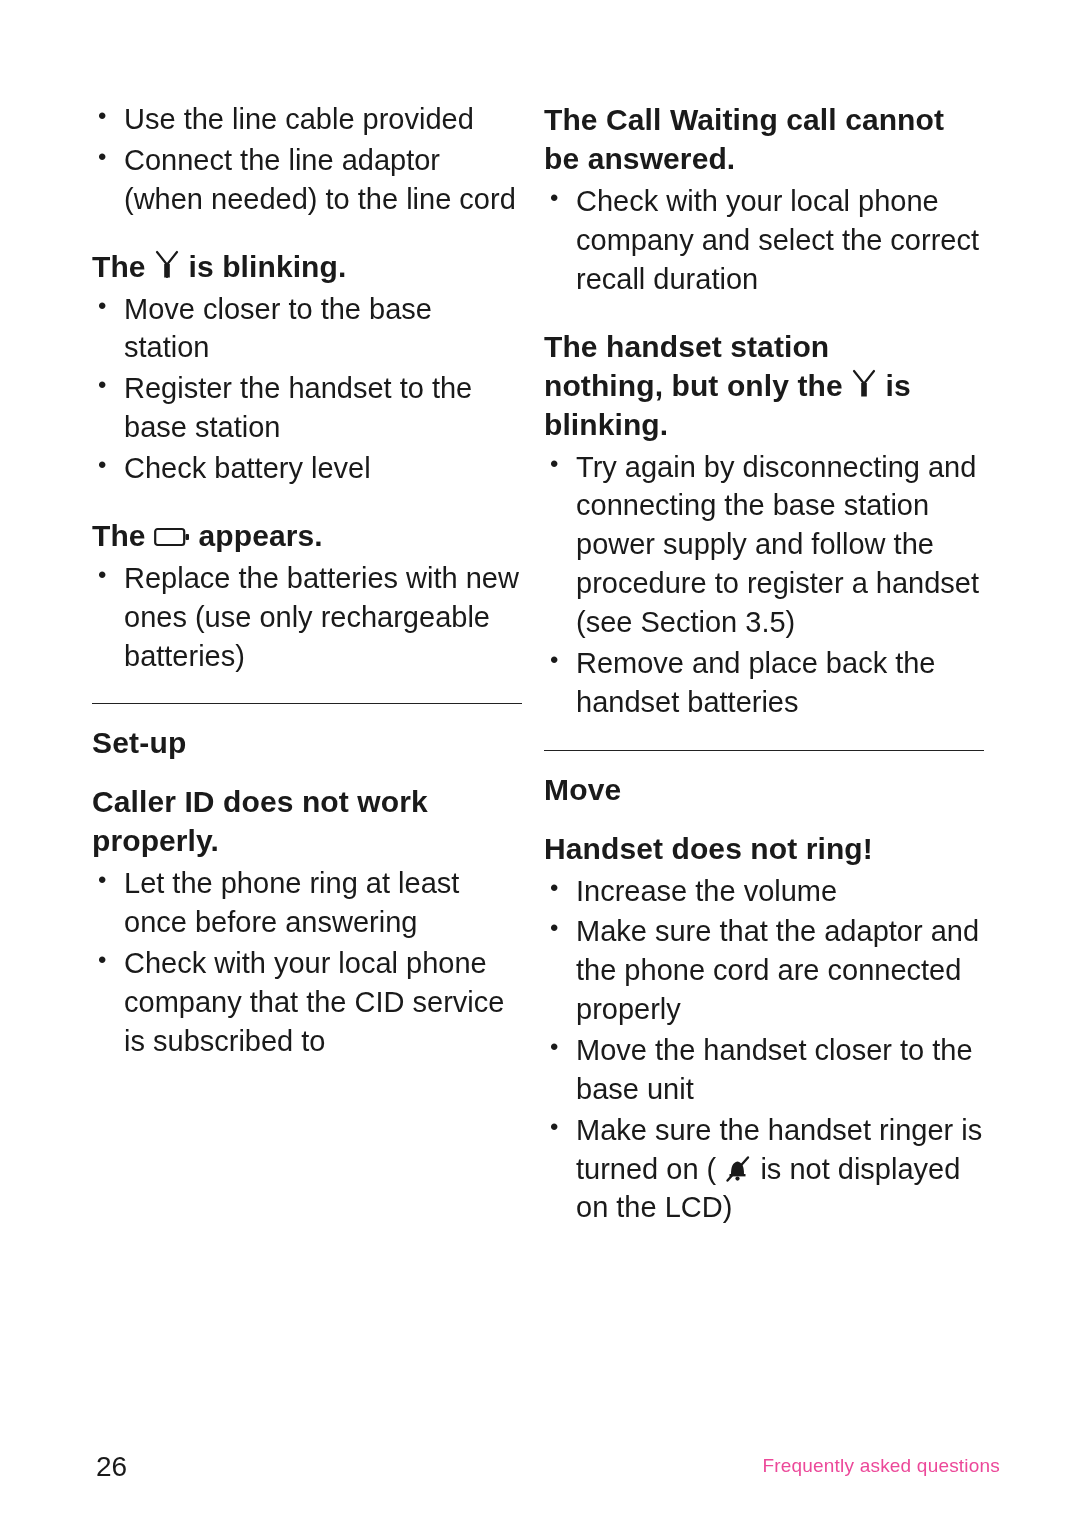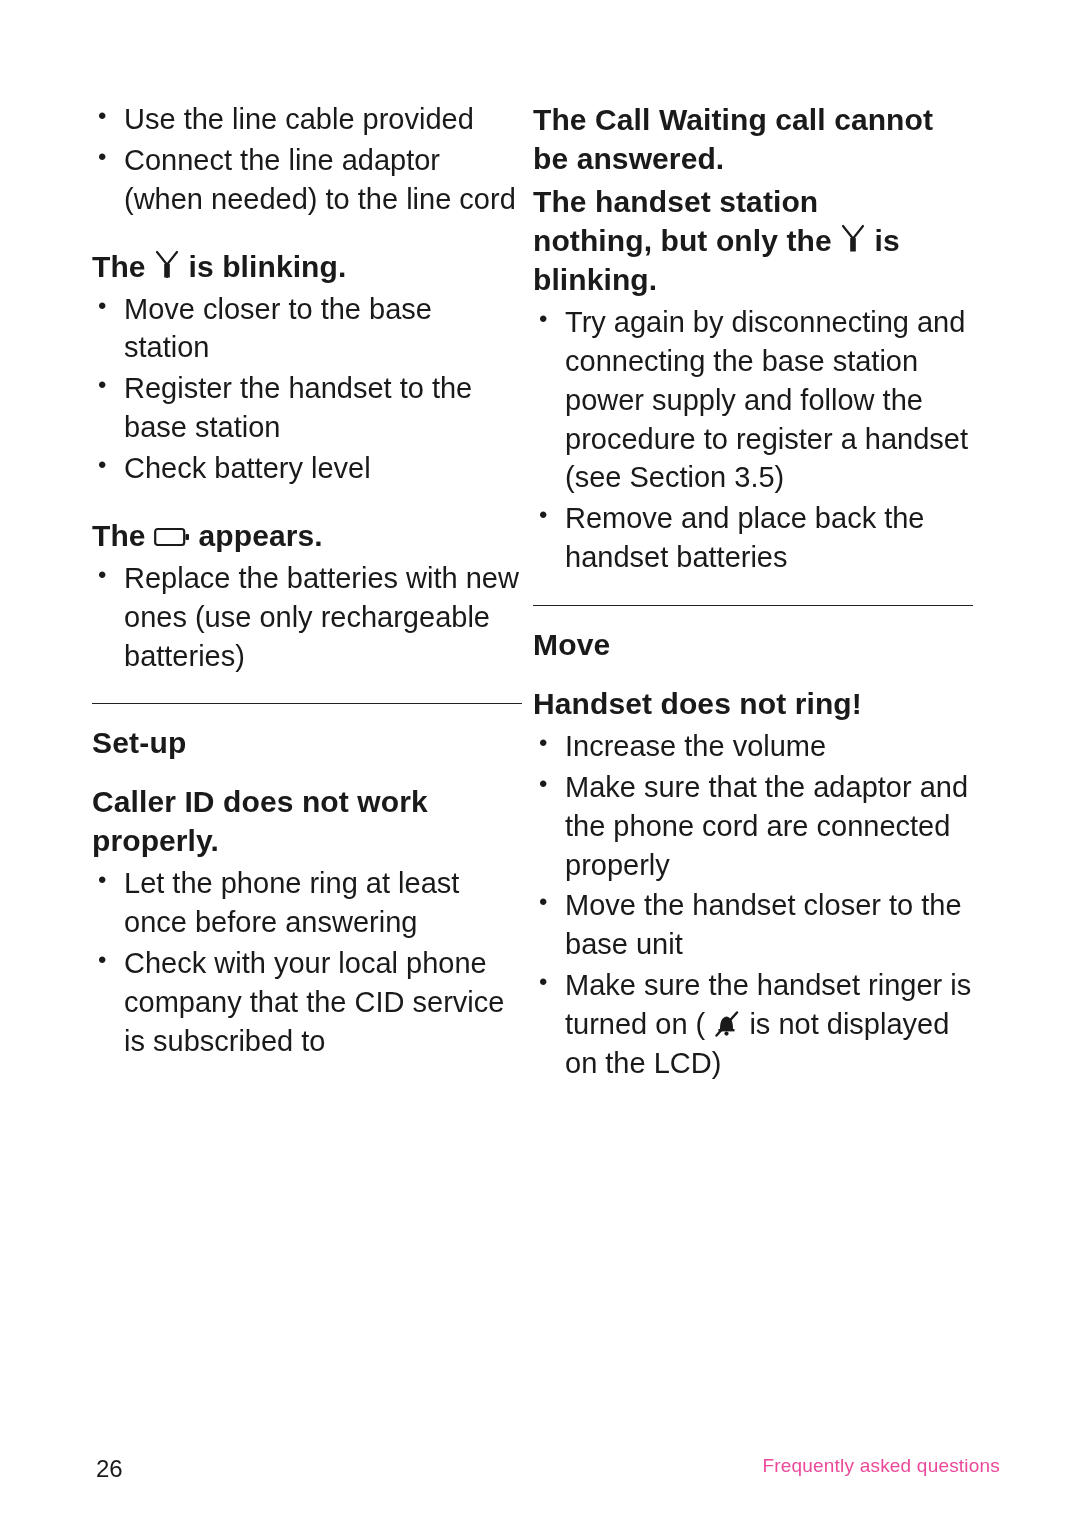--- a/index.html
+++ b/index.html
@@ -20,21 +20,21 @@
     width: 1080px;
     height: 1527px;
     box-sizing: border-box;
   }
   .col {
     position: absolute;
     top: 100px;
     width: 430px;
   }
   .col-left  { left: 92px; }
-  .col-right { left: 533px; width: 440px; }
+  .col-right { left: 544px; width: 440px; }
 
   h2.sec-head {
     font-size: 30px;
     font-weight: bold;
     margin: 0 0 6px 0;
     letter-spacing: 0.2px;
   }
   h3.q-head {
     font-size: 30px;
     font-weight: bold;
@@ -111,21 +111,21 @@
     position: absolute;
     left: 0;
     bottom: 44px;
     width: 1080px;
     height: 40px;
   }
   .page-num {
     position: absolute;
     left: 96px;
     bottom: 0;
-    font-size: 24px;
+    font-size: 28px;
     font-weight: 300;
     color: #1a1a1a;
   }
   .footer-text {
     position: absolute;
     right: 80px;
     bottom: 6px;
     font-size: 19px;
     font-weight: 300;
     color: #ec4899;
@@ -182,20 +182,23 @@
     <ul class="bullets">
       <li><span>Let the phone ring at least once before answering</span></li>
       <li><span>Check with your local phone company that the CID service is subscribed to</span></li>
     </ul>
 
   </div>
 
   <div class="col col-right">
 
     <h3 class="q-head tight">The Call Waiting call cannot be answered.</h3>
+    <ul class="bullets">
+      <li><span>Check with your local phone company and select the correct recall duration</span></li>
+    </ul>
 
     <h3 class="q-head">
       <span>The handset station</span><br>
       <span>nothing, but only the</span>
       <span class="icon icon-antenna">
         <svg viewBox="0 0 26 30" width="26" height="30" aria-hidden="true">
           <path d="M3 3 L12.5 15 M23 3 L13.5 15" stroke="#1a1a1a" stroke-width="2.2" fill="none" stroke-linecap="round"></path>
           <rect x="10.2" y="15" width="5.6" height="13.5" fill="#1a1a1a"></rect>
         </svg>
       </span>

